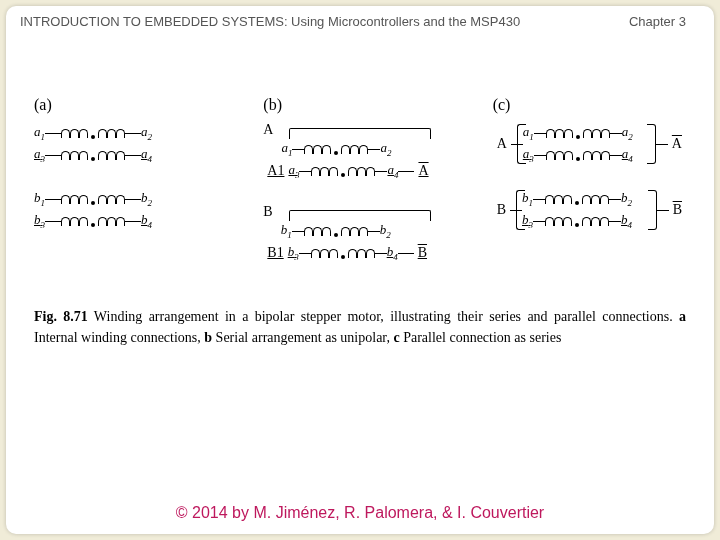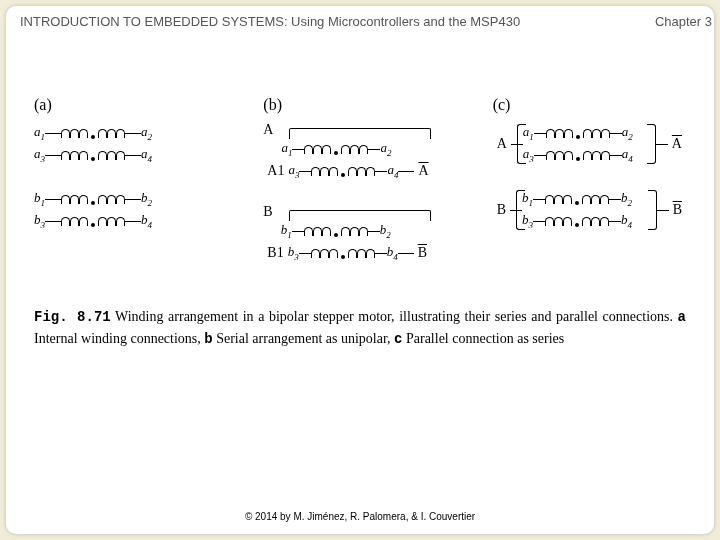--- a/index.html
+++ b/index.html
@@ -16,66 +16,66 @@
   }
   .page {
     position: absolute;
     top: 6px; left: 6px; right: 6px; bottom: 6px;
     background: #fff;
     border-radius: 10px;
     box-shadow: 0 0 4px rgba(0,0,0,.2);
   }
   .hdr {
     position: absolute;
-    top: 8px; left: 14px; right: 2px;
+    top: 8px; left: 14px; right: 28px;
     display: flex;
     justify-content: space-between;
     font-size: 13px;
     color: #555;
   }
   .ftr {
     position: absolute;
     bottom: 12px; left: 0; right: 0;
     text-align: center;
-    font-size: 10px;
-    color: #000000;
+    font-size: 16px;
+    color: #be185d;
   }
   .fig {
     position: absolute;
     top: 90px; left: 28px; right: 28px;
     font-family: "Times New Roman", Times, serif;
     color: #000;
   }
   .panels {
     display: flex;
     gap: 36px;
     margin-bottom: 20px;
   }
   .panel { flex: 1; }
   .plabel { font-size: 16px; margin-bottom: 8px; }
   .group { margin-bottom: 22px; }
   .tline { display:flex; align-items:center; height:22px; position:relative; }
-  .bline { display:flex; align-items:center; height:22px; position:relative; }
+  .bline { display:flex; align-items:center; height:22px; position:relative;text-decoration:underline; }
   .lead-l, .lead-r { width: 16px; height:0; border-top:1.5px solid #000; }
   .coil { display:flex; align-items:center; }
   .hump {
     width: 9px; height: 9px;
     border: 1.5px solid #000;
     border-bottom: none;
     border-radius: 9px 9px 0 0;
     box-sizing: border-box;
   }
   .dot { width:4px; height:4px; background:#000; border-radius:50%; margin: 0 3px -7px 3px; }
   .seg { width: 12px; height:0; border-top:1.5px solid #000; }
   .lbl { font-style: italic; font-size: 13px; }
   .sub { font-size: 9px; vertical-align: sub; }
   .term { font-size: 14px; margin: 0 4px; }
   .bar { text-decoration: overline; }
   .cap { font-size: 14px; line-height: 1.5; text-align: justify; }
-  .cap b { font-weight: bold; font-family: Liberation Mono, monospace; }
+  .cap b { font-weight: bold; }
   
   .rail { border:1.5px solid #000; border-bottom:none; height:10px; margin: 0 0 -1px 14px; width: 140px; border-radius:2px 2px 0 0;}
   .railwrap { display:flex; align-items:flex-end; }
   .railterm { font-size:14px; margin-right:2px; }
   
   .para { position:relative; }
   .vbr { position:absolute; width:8px; border:1.5px solid #000; border-right:none; top:2px; bottom:2px; border-radius:3px 0 0 3px;}
   .vbr.r { border:1.5px solid #000; border-left:none; right:0; left:auto; border-radius:0 3px 3px 0;}
 </style>
 </head>

